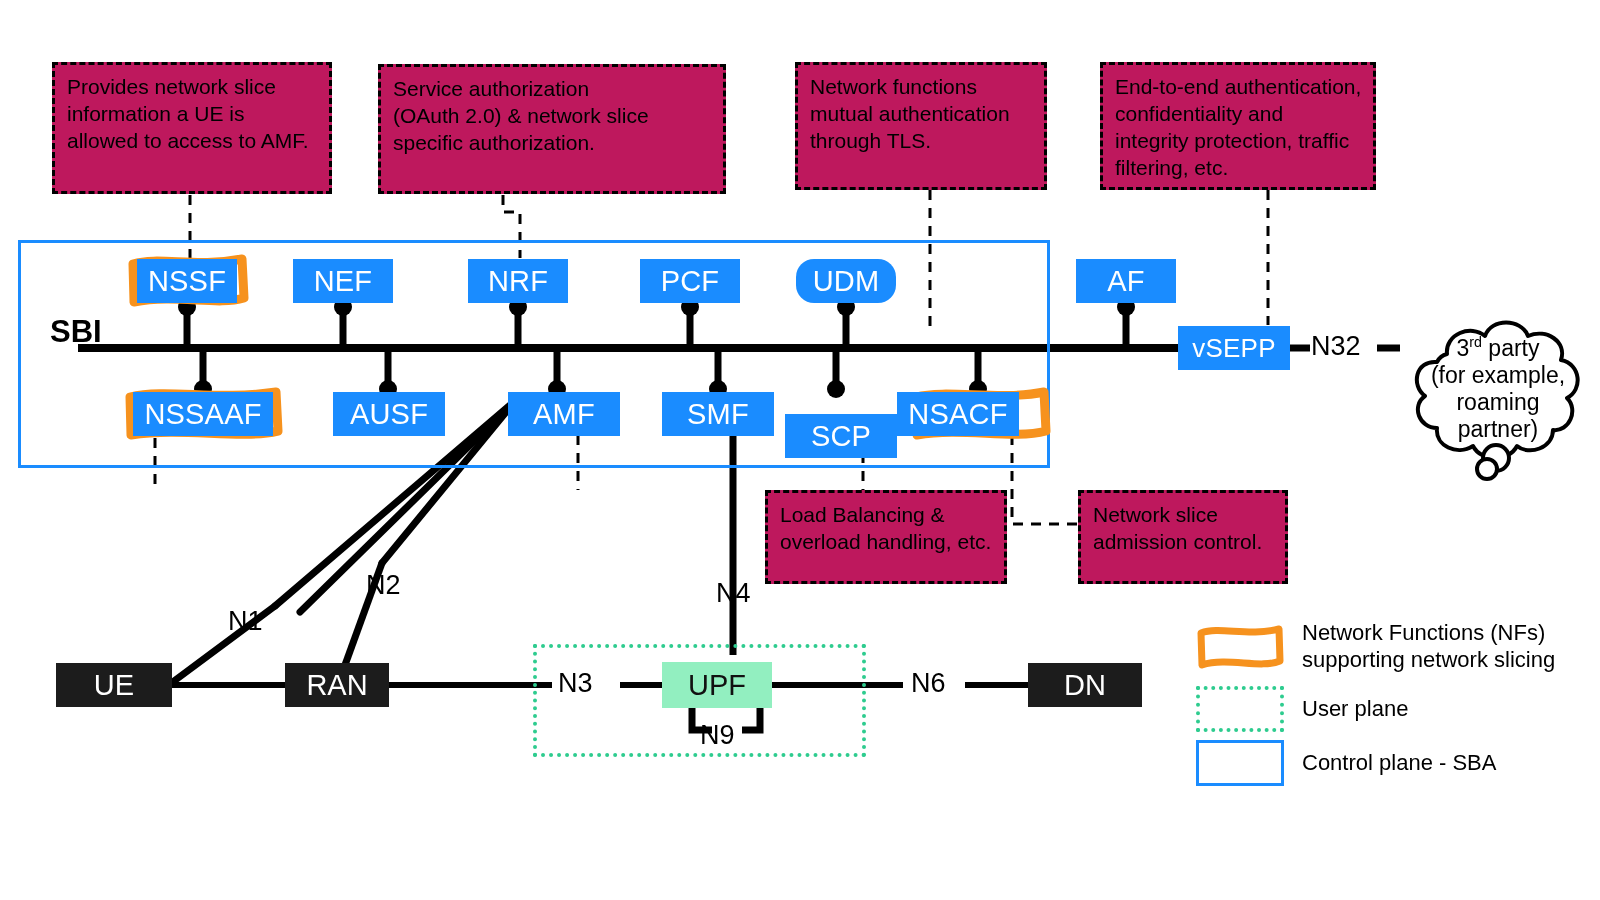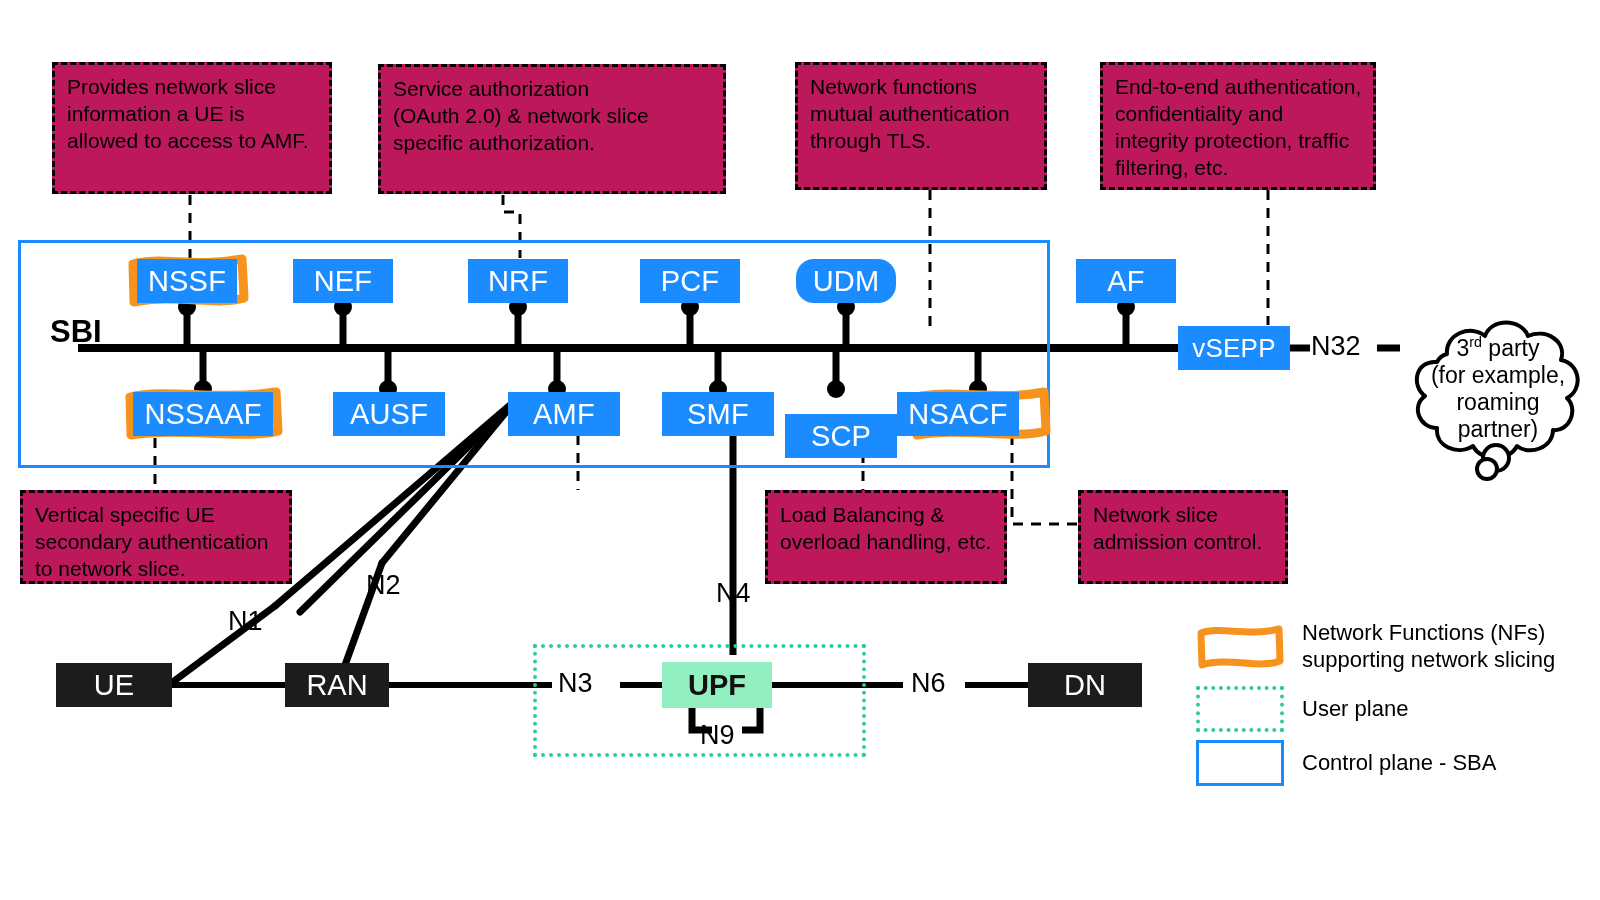--- a/index.html
+++ b/index.html
@@ -92,21 +92,20 @@
   
   .upf {
     position: absolute;
     background: #92efc0;
     color: #111111;
     font-size: 29px;
     display: flex;
     align-items: center;
     justify-content: center;
     box-sizing: border-box;
-    font-weight: bold;
   }
 
   
   .lbl {
     position: absolute;
     font-size: 27px;
     color: #000000;
     white-space: nowrap;
   }
   .lbl.bold {
@@ -245,23 +244,20 @@
 
   <div class="callout" style="left:795px; top:62px; width:252px; height:128px;">Network functions
 mutual authentication
 through TLS.</div>
 
   <div class="callout" style="left:1100px; top:62px; width:276px; height:128px;">End-to-end authentication,
 confidentiality and
 integrity protection, traffic
 filtering, etc.</div>
 
-  <div class="callout" style="left:20px; top:490px; width:272px; height:94px;">Vertical specific UE
-secondary authentication
-to network slice.</div>
 
 
   <div class="callout" style="left:765px; top:490px; width:242px; height:94px;">Load Balancing &amp;
 overload handling, etc.</div>
 
   <div class="callout" style="left:1078px; top:490px; width:210px; height:94px;">Network slice
 admission control.</div>
 
   <svg class="wavy" style="left:125px; top:252px; width:125px; height:58px;" viewBox="0 0 125 58" xmlns="http://www.w3.org/2000/svg">
     <path d="M8,12 C35,4 70,16 117,7 L119,46 C92,54 52,42 9,50 Z" fill="none" stroke="#f6921e" stroke-width="9" stroke-linejoin="round"></path>

